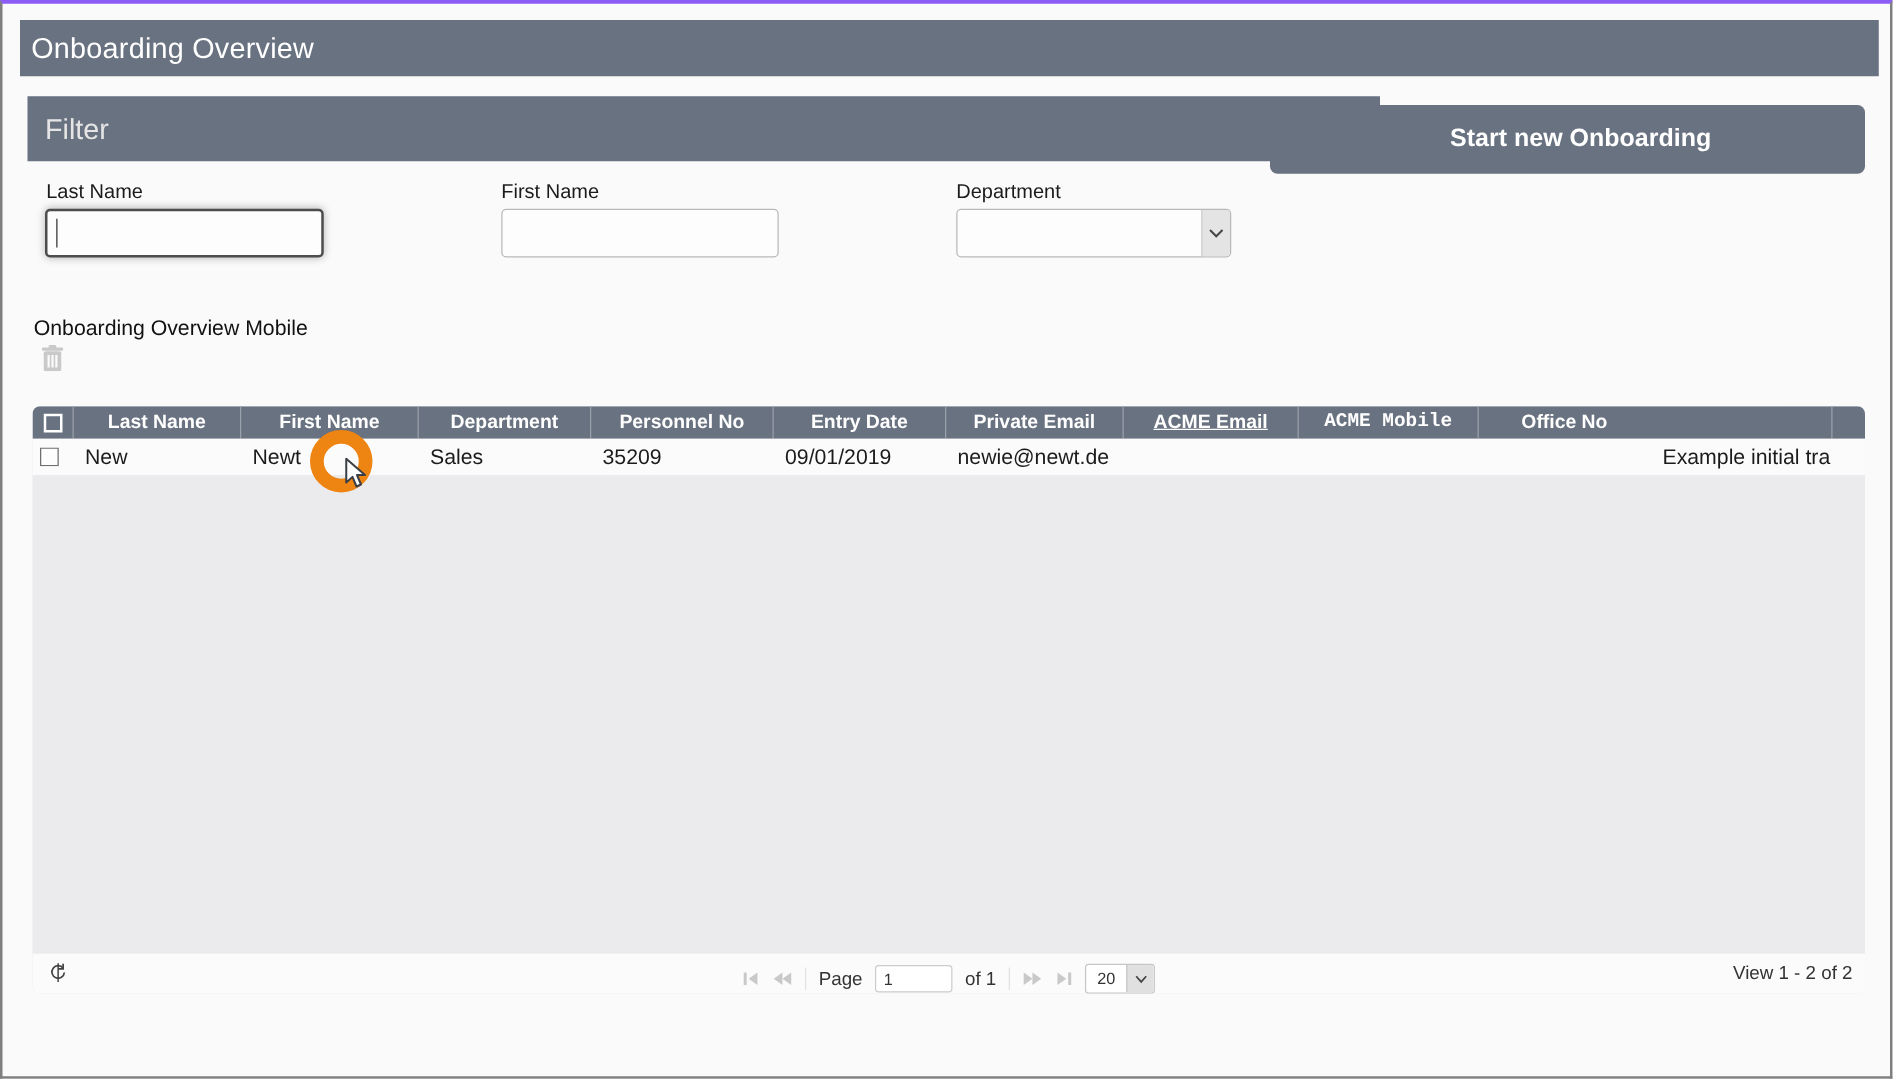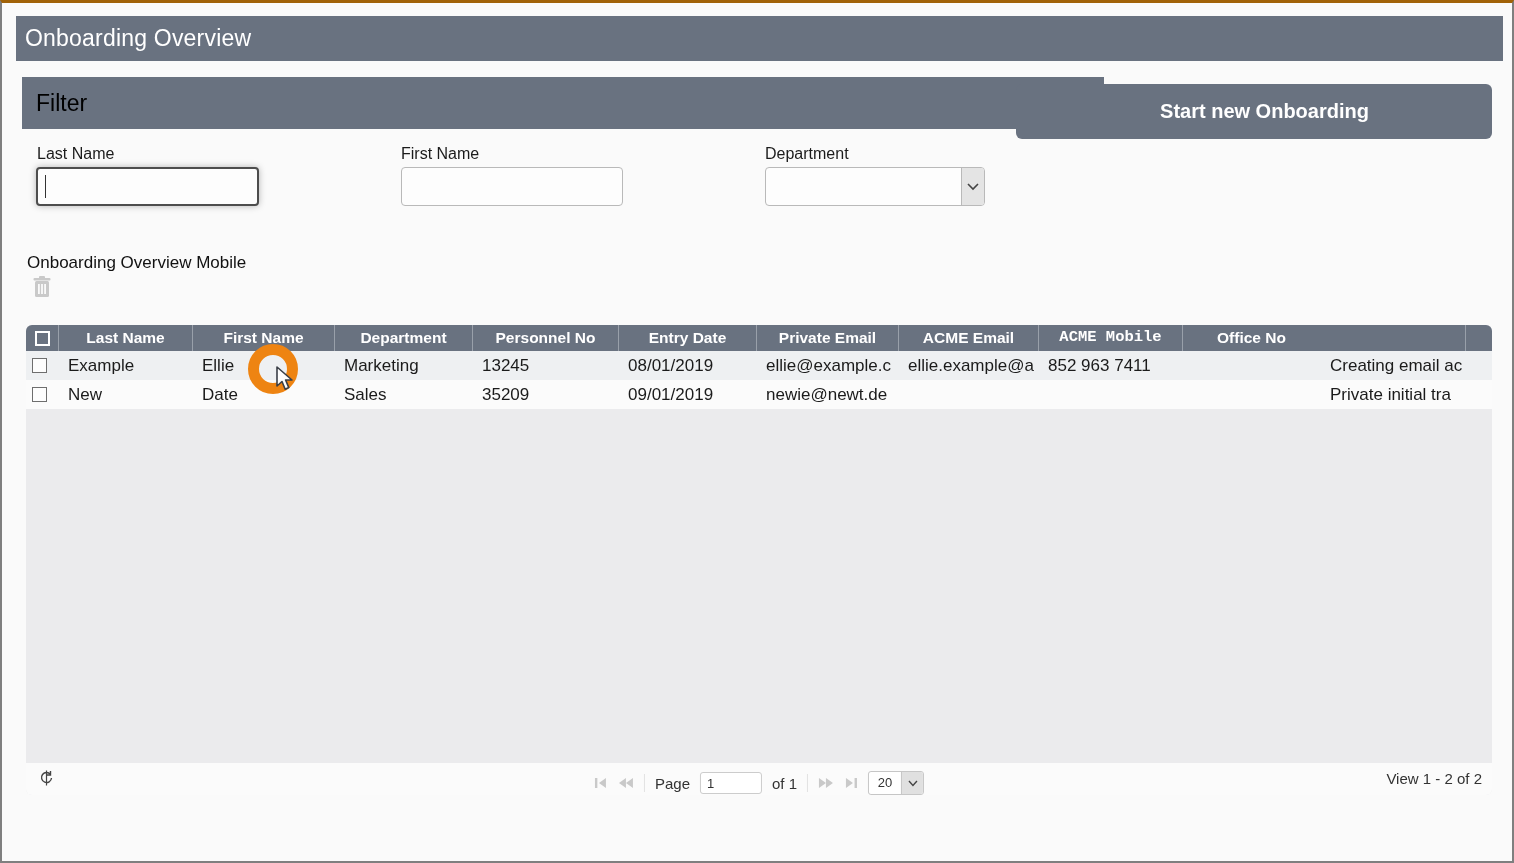--- a/index.html
+++ b/index.html
@@ -16,32 +16,32 @@
   *{margin:0;padding:0;box-sizing:border-box;}
   html,body{width:1514px;height:863px;}
   body{
     font-family:"Liberation Sans","DejaVu Sans",sans-serif;
     background:#b0b0b0;
   }
   .window{
     position:relative;width:1514px;height:863px;
     background:var(--page-bg);
     border:2px solid var(--window-border);
-    border-top:3px solid #a16207;
+    border-top:3px solid #8b5cf6;
     overflow:hidden;
   }
   .titlebar{
     position:absolute;left:14px;top:13px;right:9px;height:45px;
     background:var(--slate);color:#fff;
     font-size:23px;line-height:45px;padding-left:9px;
     letter-spacing:.2px;
   }
   .filterbar{
     position:absolute;left:20px;top:74px;width:1082px;height:52px;
-    background:var(--slate);color:#000000;
+    background:var(--slate);color:#e5e5e5;
     font-size:23px;line-height:52px;padding-left:14px;
   }
   .start-btn{
     position:absolute;left:1014px;top:81px;width:476px;height:55px;
     background:var(--slate);color:#fff;border:none;border-radius:6px;
     font-family:inherit;font-size:20px;font-weight:bold;cursor:pointer;padding-left:21px;
   }
   .field-label{
     position:absolute;top:142px;font-size:16px;color:var(--ink);
   }
@@ -185,56 +185,41 @@
     <div class="grid-header" id="grid-header">
       <div class="hcell" style="width:32px">
         <input type="checkbox" class="hcheck" style="">
       </div>
     <div class="hcell" style="width: 134px;">Last Name</div>
         <div class="hcell" style="width: 142px;">First Name</div>
         <div class="hcell" style="width: 138px;">Department</div>
         <div class="hcell" style="width: 146px;">Personnel No</div>
         <div class="hcell" style="width: 138px;">Entry Date</div>
         <div class="hcell" style="width: 142px;">Private Email</div>
-        <div class="hcell" style="width: 140px;">ACME Email</div>
+        <div class="hcell" style="width: 140px; text-decoration: underline;">ACME Email</div>
         <div class="hcell" style="width: 144px; font-family: Liberation Mono, monospace;">ACME Mobile</div>
         <div class="hcell" style="width: 138px;">Office No</div>
         <div class="hcell" style="width: 145px; margin-top: 38px;">Current Step</div>
         <div class="hcell" style="width: 27px;"></div>
       </div>
     <div id="grid-rows">
-        <div class="grid-row" style="background: var(--row-alt);">
-          <div class="rcell chk" style="width: 32px;">
-            <input type="checkbox" class="rcheck" style="">
-          </div>
-          <div class="rcell" style="width: 134px;">Example</div>
-          <div class="rcell" style="width: 142px;">Ellie</div>
-          <div class="rcell" style="width: 138px;">Marketing</div>
-          <div class="rcell" style="width: 146px;">13245</div>
-          <div class="rcell" style="width: 138px;">08/01/2019</div>
-          <div class="rcell" style="width: 142px;">ellie@example.c</div>
-          <div class="rcell" style="width: 140px;">ellie.example@a</div>
-          <div class="rcell" style="width: 144px;">852 963 7411</div>
-          <div class="rcell" style="width: 138px;"></div>
-          <div class="rcell" style="width: 145px;">Creating email ac</div>
-        </div>
         <div class="grid-row" style="background: var(--row-main);">
           <div class="rcell chk" style="width: 32px;">
             <input type="checkbox" class="rcheck" style="">
           </div>
           <div class="rcell" style="width: 134px;">New</div>
-          <div class="rcell" style="width: 142px;">Date</div>
+          <div class="rcell" style="width: 142px;">Newt</div>
           <div class="rcell" style="width: 138px;">Sales</div>
           <div class="rcell" style="width: 146px;">35209</div>
           <div class="rcell" style="width: 138px;">09/01/2019</div>
           <div class="rcell" style="width: 142px;">newie@newt.de</div>
           <div class="rcell" style="width: 140px;"></div>
           <div class="rcell" style="width: 144px;"></div>
           <div class="rcell" style="width: 138px;"></div>
-          <div class="rcell" style="width: 145px;">Private initial tra</div>
+          <div class="rcell" style="width: 145px;">Example initial tra</div>
         </div>
       </div>
     <div class="grid-empty"></div>
 
     <div class="grid-footer">
       <button class="refresh-btn">
         <svg width="15" height="16" viewBox="0 0 15 16">
           <path d="M11.5 4.5 A5 5 0 1 0 12.5 8" fill="none" stroke="#444" stroke-width="1.4"></path>
           <path d="M11.5 1 L11.5 5 L7.5 5" fill="none" stroke="#444" stroke-width="1.4"></path>
           <rect x="6.8" y="0" width="1.4" height="16" fill="#444" opacity="0"></rect>

